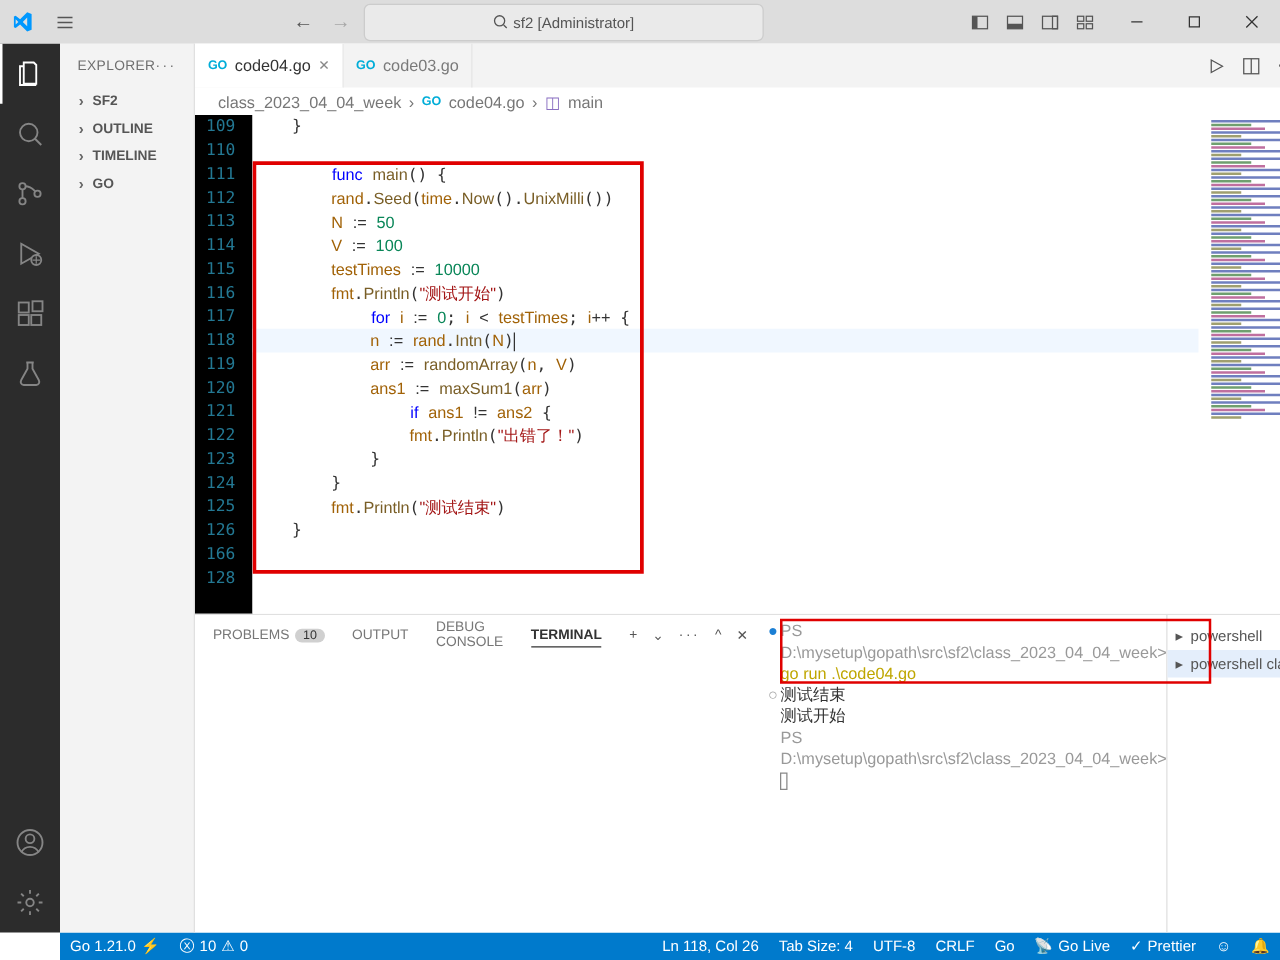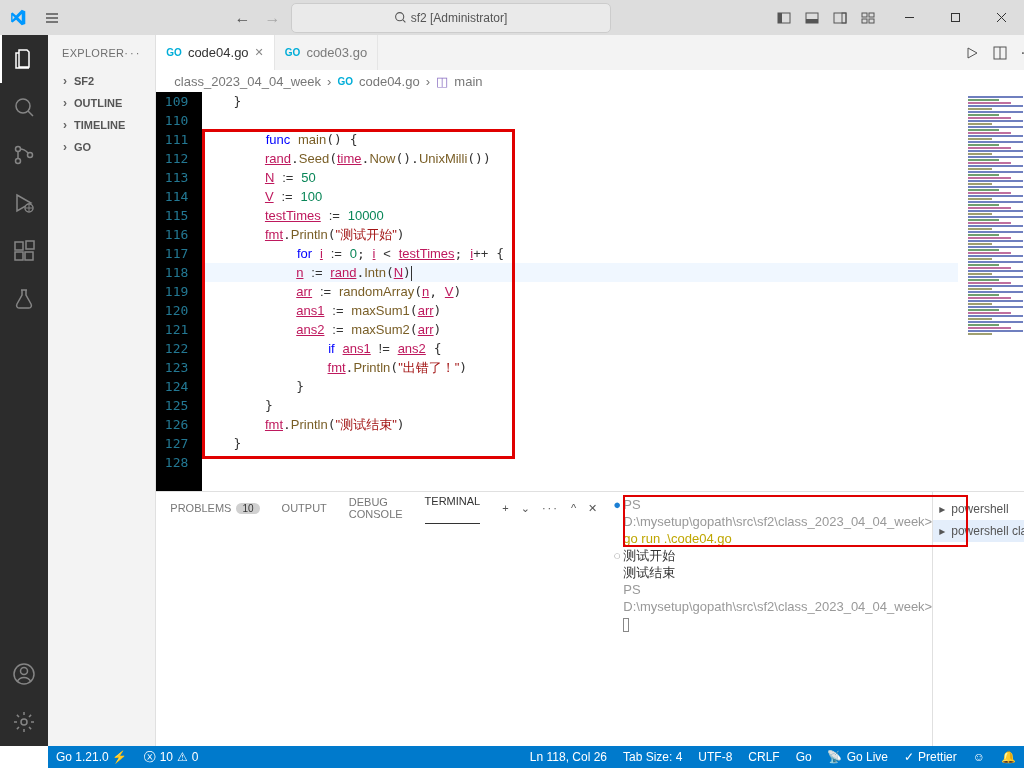--- a/index.html
+++ b/index.html
@@ -42,37 +42,37 @@
 .code-split { display:flex; flex:1; overflow:hidden; position:relative; }
 .gutter { width:46px; text-align:right; padding-right:14px; background:#000000; }
 .gutter .ln { height:19px; font:13px/19px Consolas,monospace; color:#237893; }
 .codebody { flex:1; background:#fff; position:relative; overflow:hidden; }
 .codebody .line { height:19px; font:13px/19px Consolas,monospace; white-space:pre; color:#333; }
 .line.cur { background:#f0f7ff; }
 .kw { color:#0000ff;margin-left:32px; }
 .fn { color:#795e26; }
 .num { color:#098658; }
 .str { color:#a31515; }
-.var { color:#be185d;text-decoration:underline; }
+.var { color:#a16207; }
 .op { color:#333; }
 .redbox { position:absolute; border:3px solid #e00000; pointer-events:none; }
 .redbox.rb1 { left:0; top:37px; width:313px; height:330px; }
 .minimap { width:96px; background:#fff; border-left:0; overflow:hidden; position:relative; }
 .minimap .mm { position:absolute; right:8px; top:4px; width:78px; }
 .minimap .mmrow { height:2px; margin-bottom:1px; }
 .minimap .s1 { background:#6f9f6f; width:40%; }
 .minimap .s2 { background:#6f7fbf; width:70%; }
 .minimap .s3 { background:#bf6f9f; width:55%; }
 .minimap .s4 { background:#9f9f6f; width:30%; }
 
 .panel { height:255px; border-top:1px solid #e0e0e0; display:flex; }
 .panel-main { flex:1; display:flex; flex-direction:row; }
 .panel-tabs { height:32px; display:flex; align-items:center; gap:22px; padding-left:14px; font-size:11px; color:#777; }
 .panel-tabs .pt { cursor:pointer; display:flex; align-items:center; gap:5px; }
-.panel-tabs .pt.active { color:#333; font-weight:400; border-bottom:1px solid #333; padding-bottom:16px; padding-top:3px; }
+.panel-tabs .pt.active { color:#333; font-weight:700; border-bottom:1px solid #333; padding-bottom:3px; padding-top:3px; }
 .panel-tabs .badge { background:#d0d0d0; color:#333; border-radius:8px; padding:0 6px; font-size:10px; }
 .panel-tabs .ptools { margin-left:auto; margin-right:12px; display:flex; gap:12px; color:#555; }
 .terminal-body { flex:1; padding:4px 0 0 14px; font:13px/17px Consolas,monospace; color:#333; position:relative; }
 .terminal-body .prompt .ppath { color:#999; }
 .terminal-body .pscmd { color:#bfa600; }
 .terminal-body .bullet { color:#1b7fd4; position:absolute; left:4px; }
 .terminal-body .bullet2 { color:#aaa; position:absolute; left:4px; }
 .term-redbox { position:absolute; border:2px solid #e00000; left:14px; top:3px; width:345px; height:52px; pointer-events:none; }
 .panel-side { width:122px; border-left:1px solid #e0e0e0; font-size:12px; color:#555; padding-top:6px; }
 .panel-side .tsk { display:flex; align-items:center; gap:6px; height:22px; padding:0 6px; cursor:pointer; }
@@ -274,38 +274,37 @@
           <div class="ln">117</div>
           <div class="ln">118</div>
           <div class="ln">119</div>
           <div class="ln">120</div>
           <div class="ln">121</div>
           <div class="ln">122</div>
           <div class="ln">123</div>
           <div class="ln">124</div>
           <div class="ln">125</div>
           <div class="ln">126</div>
-          <div class="ln">127</div>
+          <div class="ln">166</div>
           <div class="ln">128</div>
         </div>
       <div class="codebody" id="codebody">
         <div class="redbox rb1"></div>
       <div class="line">    }</div>
           <div class="line"></div>
           <div class="line">    <span class="kw">func</span> <span class="fn">main</span>() {</div>
           <div class="line">        <span class="var">rand</span>.<span class="fn">Seed</span>(<span class="var">time</span>.<span class="fn">Now</span>().<span class="fn">UnixMilli</span>())</div>
           <div class="line">        <span class="var">N</span> <span class="op">:=</span> <span class="num">50</span></div>
           <div class="line">        <span class="var">V</span> <span class="op">:=</span> <span class="num">100</span></div>
           <div class="line">        <span class="var">testTimes</span> <span class="op">:=</span> <span class="num">10000</span></div>
           <div class="line">        <span class="var">fmt</span>.<span class="fn">Println</span>(<span class="str">"测试开始"</span>)</div>
           <div class="line">        <span class="kw">for</span> <span class="var">i</span> <span class="op">:=</span> <span class="num">0</span>; <span class="var">i</span> <span class="op">&lt;</span> <span class="var">testTimes</span>; <span class="var">i</span><span class="op">++</span> {</div>
           <div class="line cur">            <span class="var">n</span> <span class="op">:=</span> <span class="var">rand</span>.<span class="fn">Intn</span>(<span class="var">N</span>)<span style="border-left:1px solid #333;height:15px;display:inline-block;vertical-align:middle"></span></div>
           <div class="line">            <span class="var">arr</span> <span class="op">:=</span> <span class="fn">randomArray</span>(<span class="var">n</span>, <span class="var">V</span>)</div>
           <div class="line">            <span class="var">ans1</span> <span class="op">:=</span> <span class="fn">maxSum1</span>(<span class="var">arr</span>)</div>
-          <div class="line">            <span class="var">ans2</span> <span class="op">:=</span> <span class="fn">maxSum2</span>(<span class="var">arr</span>)</div>
           <div class="line">            <span class="kw">if</span> <span class="var">ans1</span> <span class="op">!=</span> <span class="var">ans2</span> {</div>
           <div class="line">                <span class="var">fmt</span>.<span class="fn">Println</span>(<span class="str">"出错了！"</span>)</div>
           <div class="line">            }</div>
           <div class="line">        }</div>
           <div class="line">        <span class="var">fmt</span>.<span class="fn">Println</span>(<span class="str">"测试结束"</span>)</div>
           <div class="line">    }</div>
           <div class="line"></div>
         </div>
       <div class="minimap">
         <div class="mm">
@@ -413,22 +412,22 @@
             <span>+</span>
             <span>⌄</span>
             <span style="letter-spacing:2px">···</span>
             <span>^</span>
             <span>✕</span>
           </div>
         </div>
         <div class="terminal-body">
           <div class="term-redbox"></div>
           <div class="prompt"><span class="bullet">●</span><span class="ppath">PS D:\mysetup\gopath\src\sf2\class_2023_04_04_week&gt;</span> <span class="pscmd">go run .\code04.go</span></div>
+          <div>测试结束</div>
           <div>测试开始</div>
-          <div>测试结束</div>
           <div class="prompt"><span class="bullet2" style="top:55px">○</span><span class="ppath">PS D:\mysetup\gopath\src\sf2\class_2023_04_04_week&gt;</span> <span style="border:1px solid #888;display:inline-block;width:6px;height:14px;vertical-align:middle"></span></div>
         </div>
       </div>
       <div class="panel-side">
         <div class="tsk">
             <span class="ti">▸</span>
             <span>powershell</span>
           </div>
         <div class="tsk active">
             <span class="ti">▸</span>

